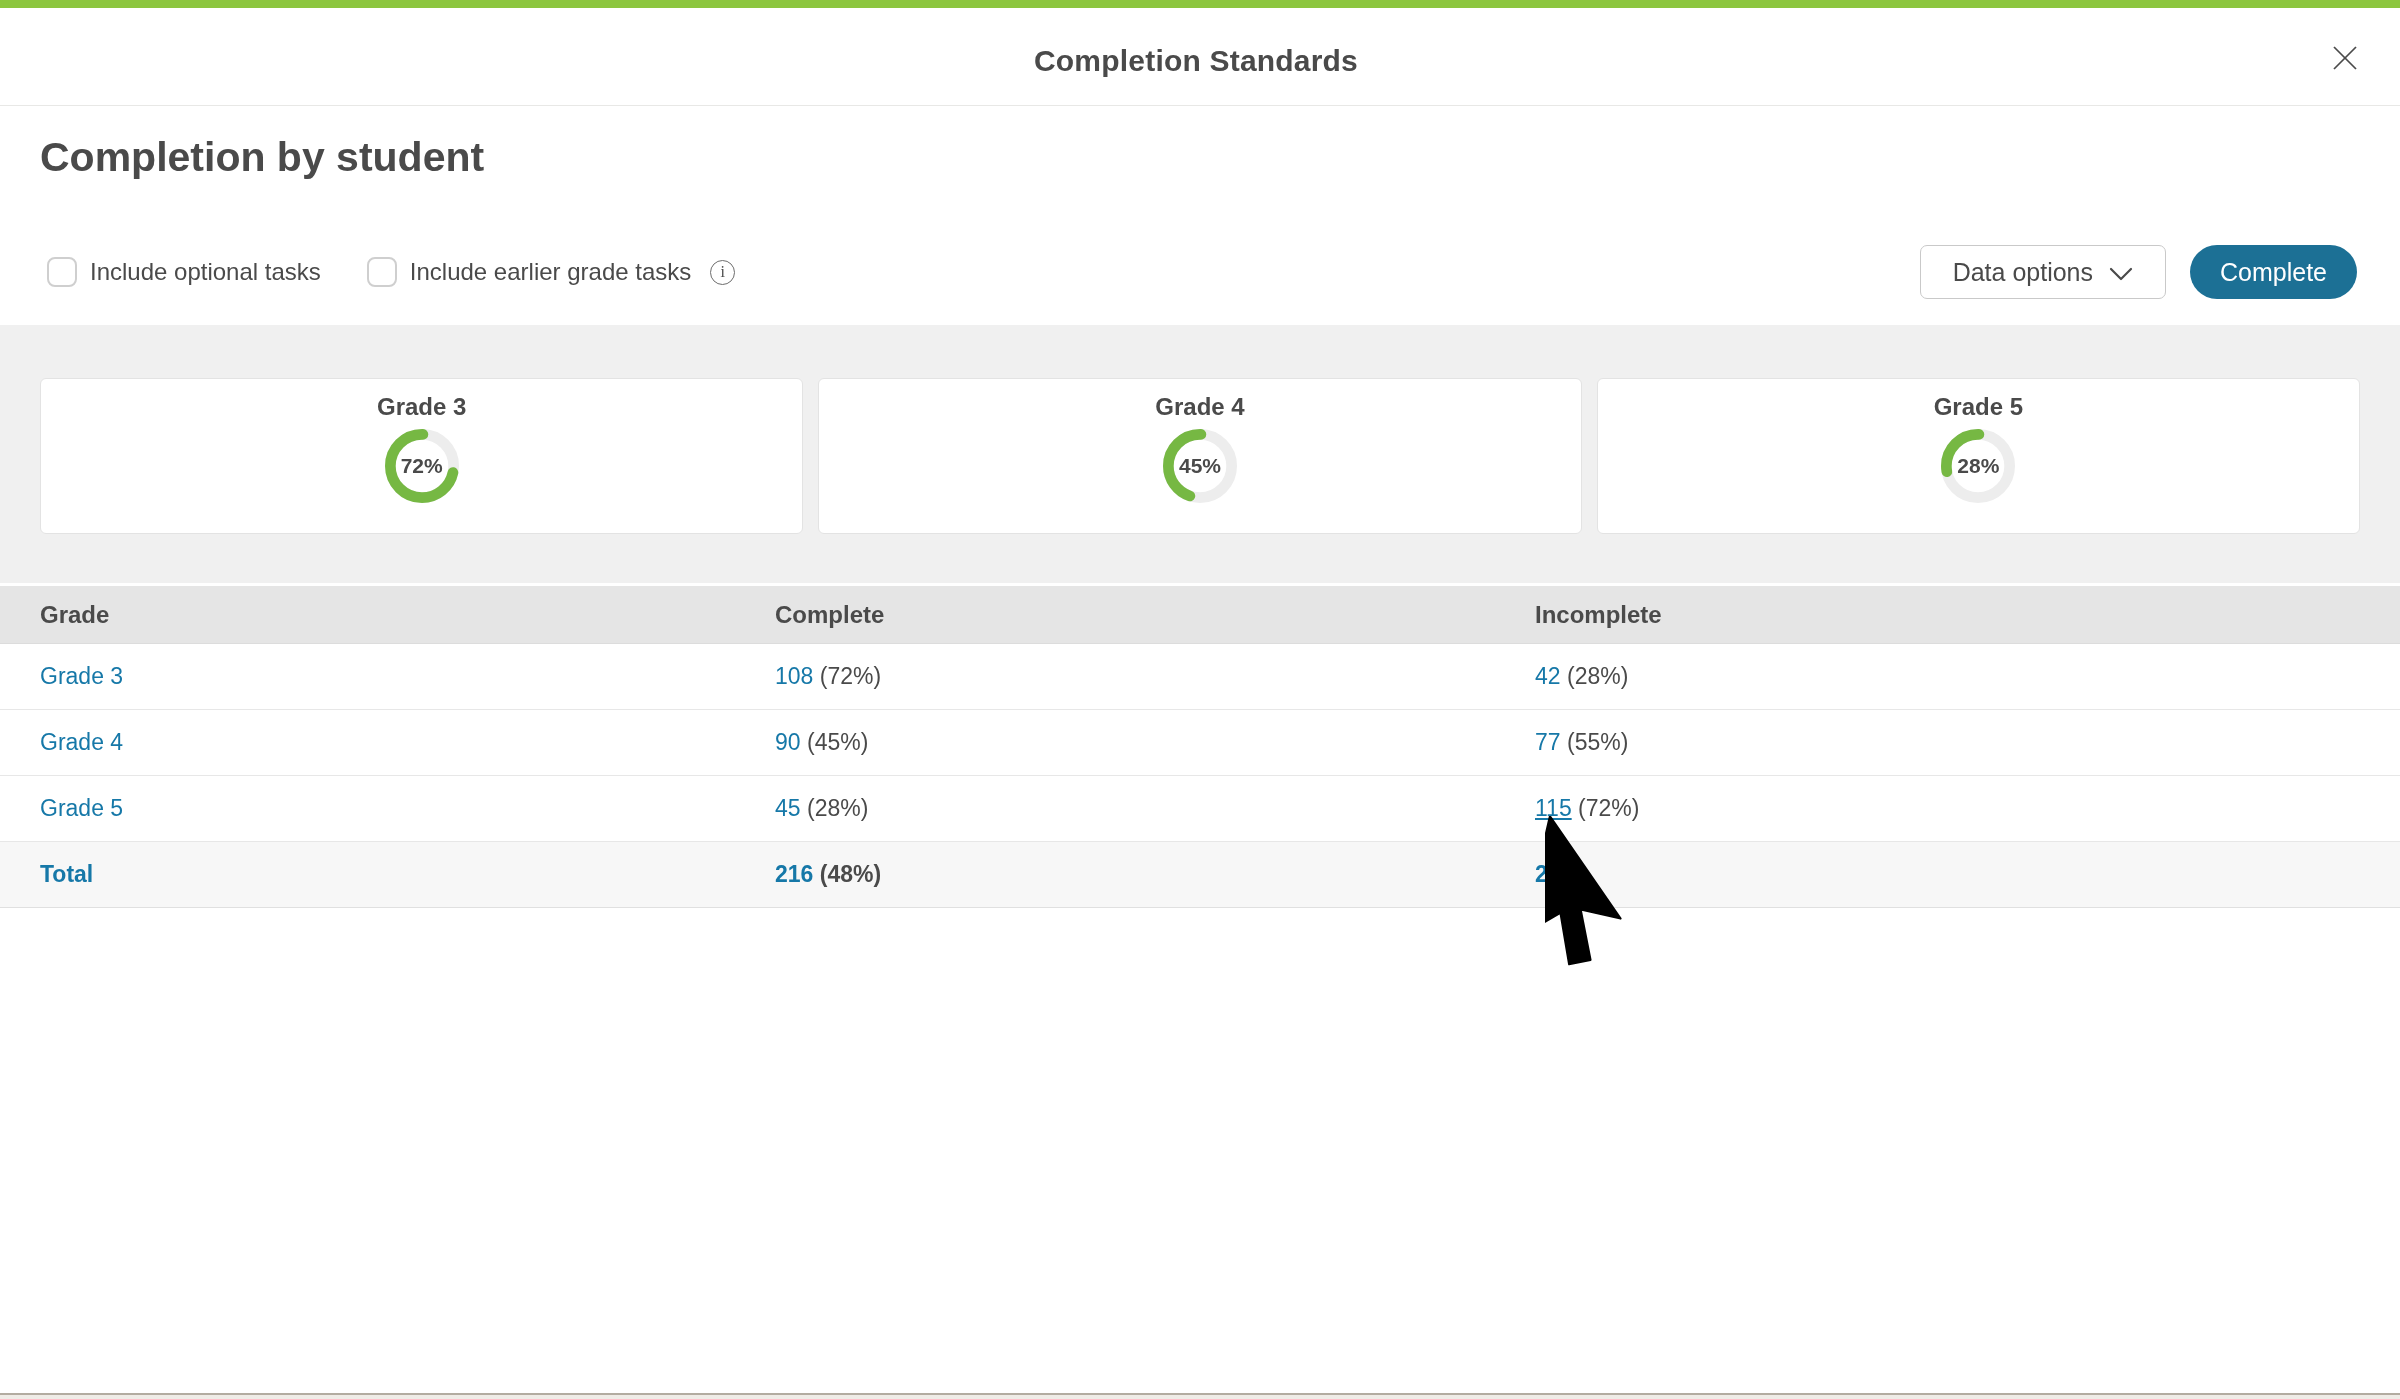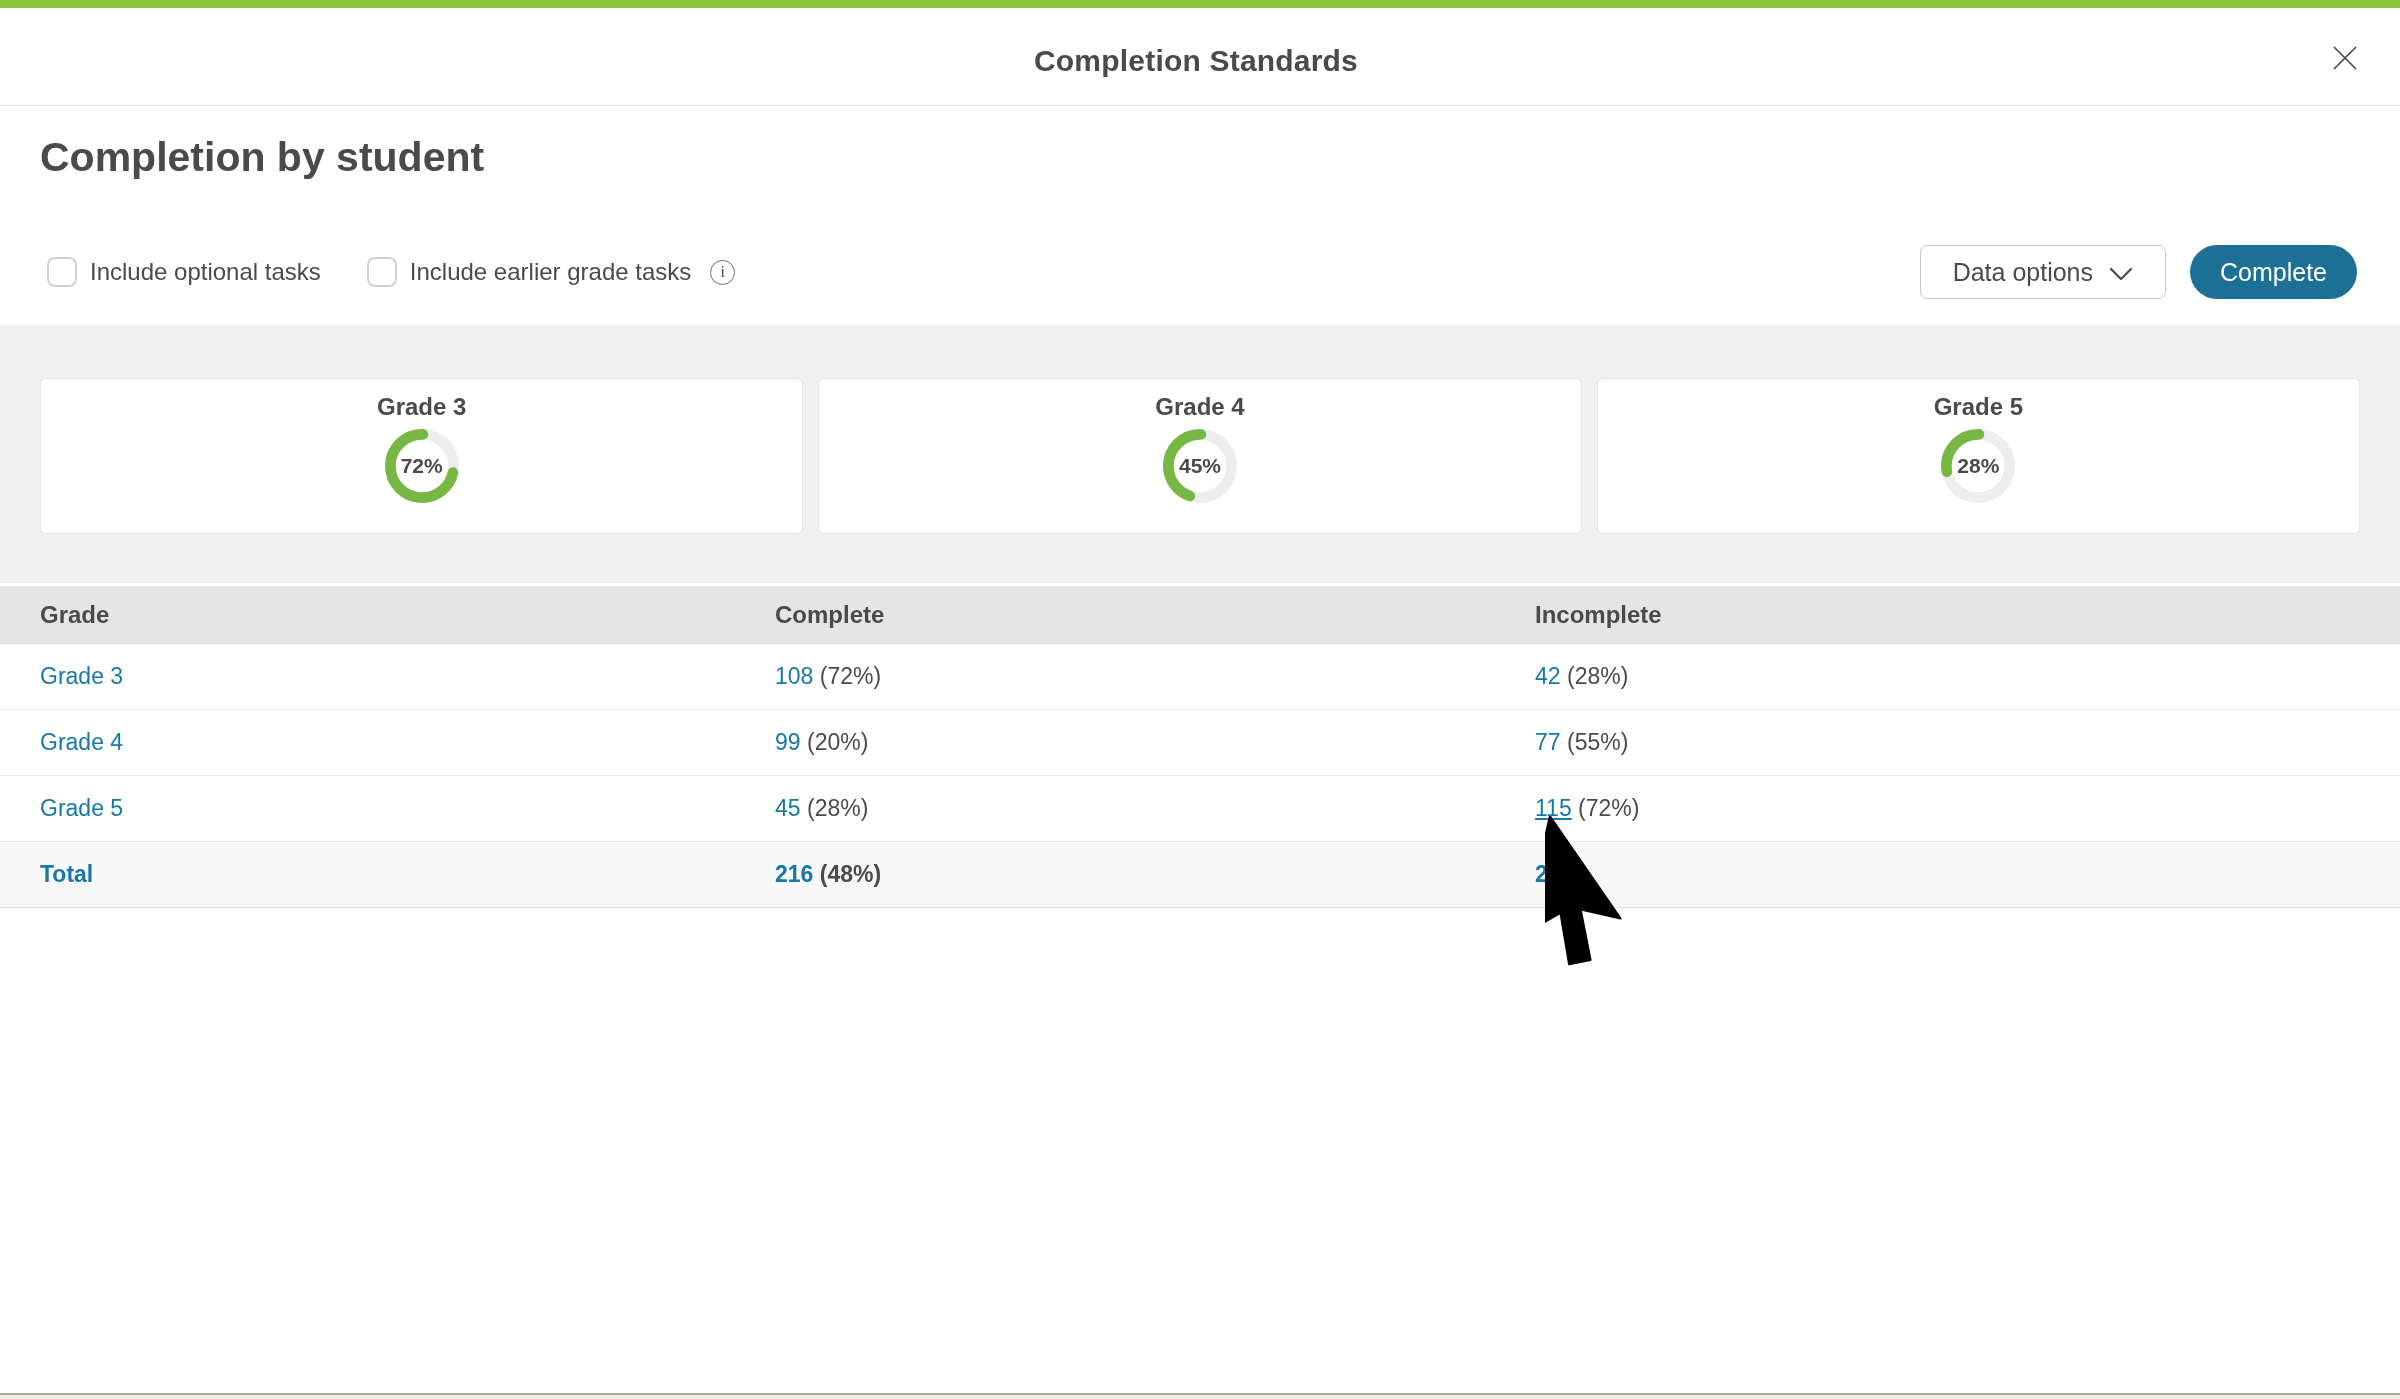--- a/index.html
+++ b/index.html
@@ -161,22 +161,22 @@
     <div class="t-row t-body-row">
       <div><a class="link">Grade 3</a></div>
       <div><a class="link">108</a>
            <span class="pct">(72%)</span></div>
       <div><a class="link">42</a>
            <span class="pct">(28%)</span></div>
     </div>
 
     <div class="t-row t-body-row">
       <div><a class="link">Grade 4</a></div>
-      <div><a class="link">99</a>
-           <span class="pct">(20%)</span></div>
+      <div><a class="link">90</a>
+           <span class="pct">(45%)</span></div>
       <div><a class="link">77</a>
            <span class="pct">(55%)</span></div>
     </div>
 
     <div class="t-row t-body-row">
       <div><a class="link">Grade 5</a></div>
       <div><a class="link">45</a>
            <span class="pct">(28%)</span></div>
       <div><a class="link hovered">115</a>
            <span class="pct">(72%)</span></div>

